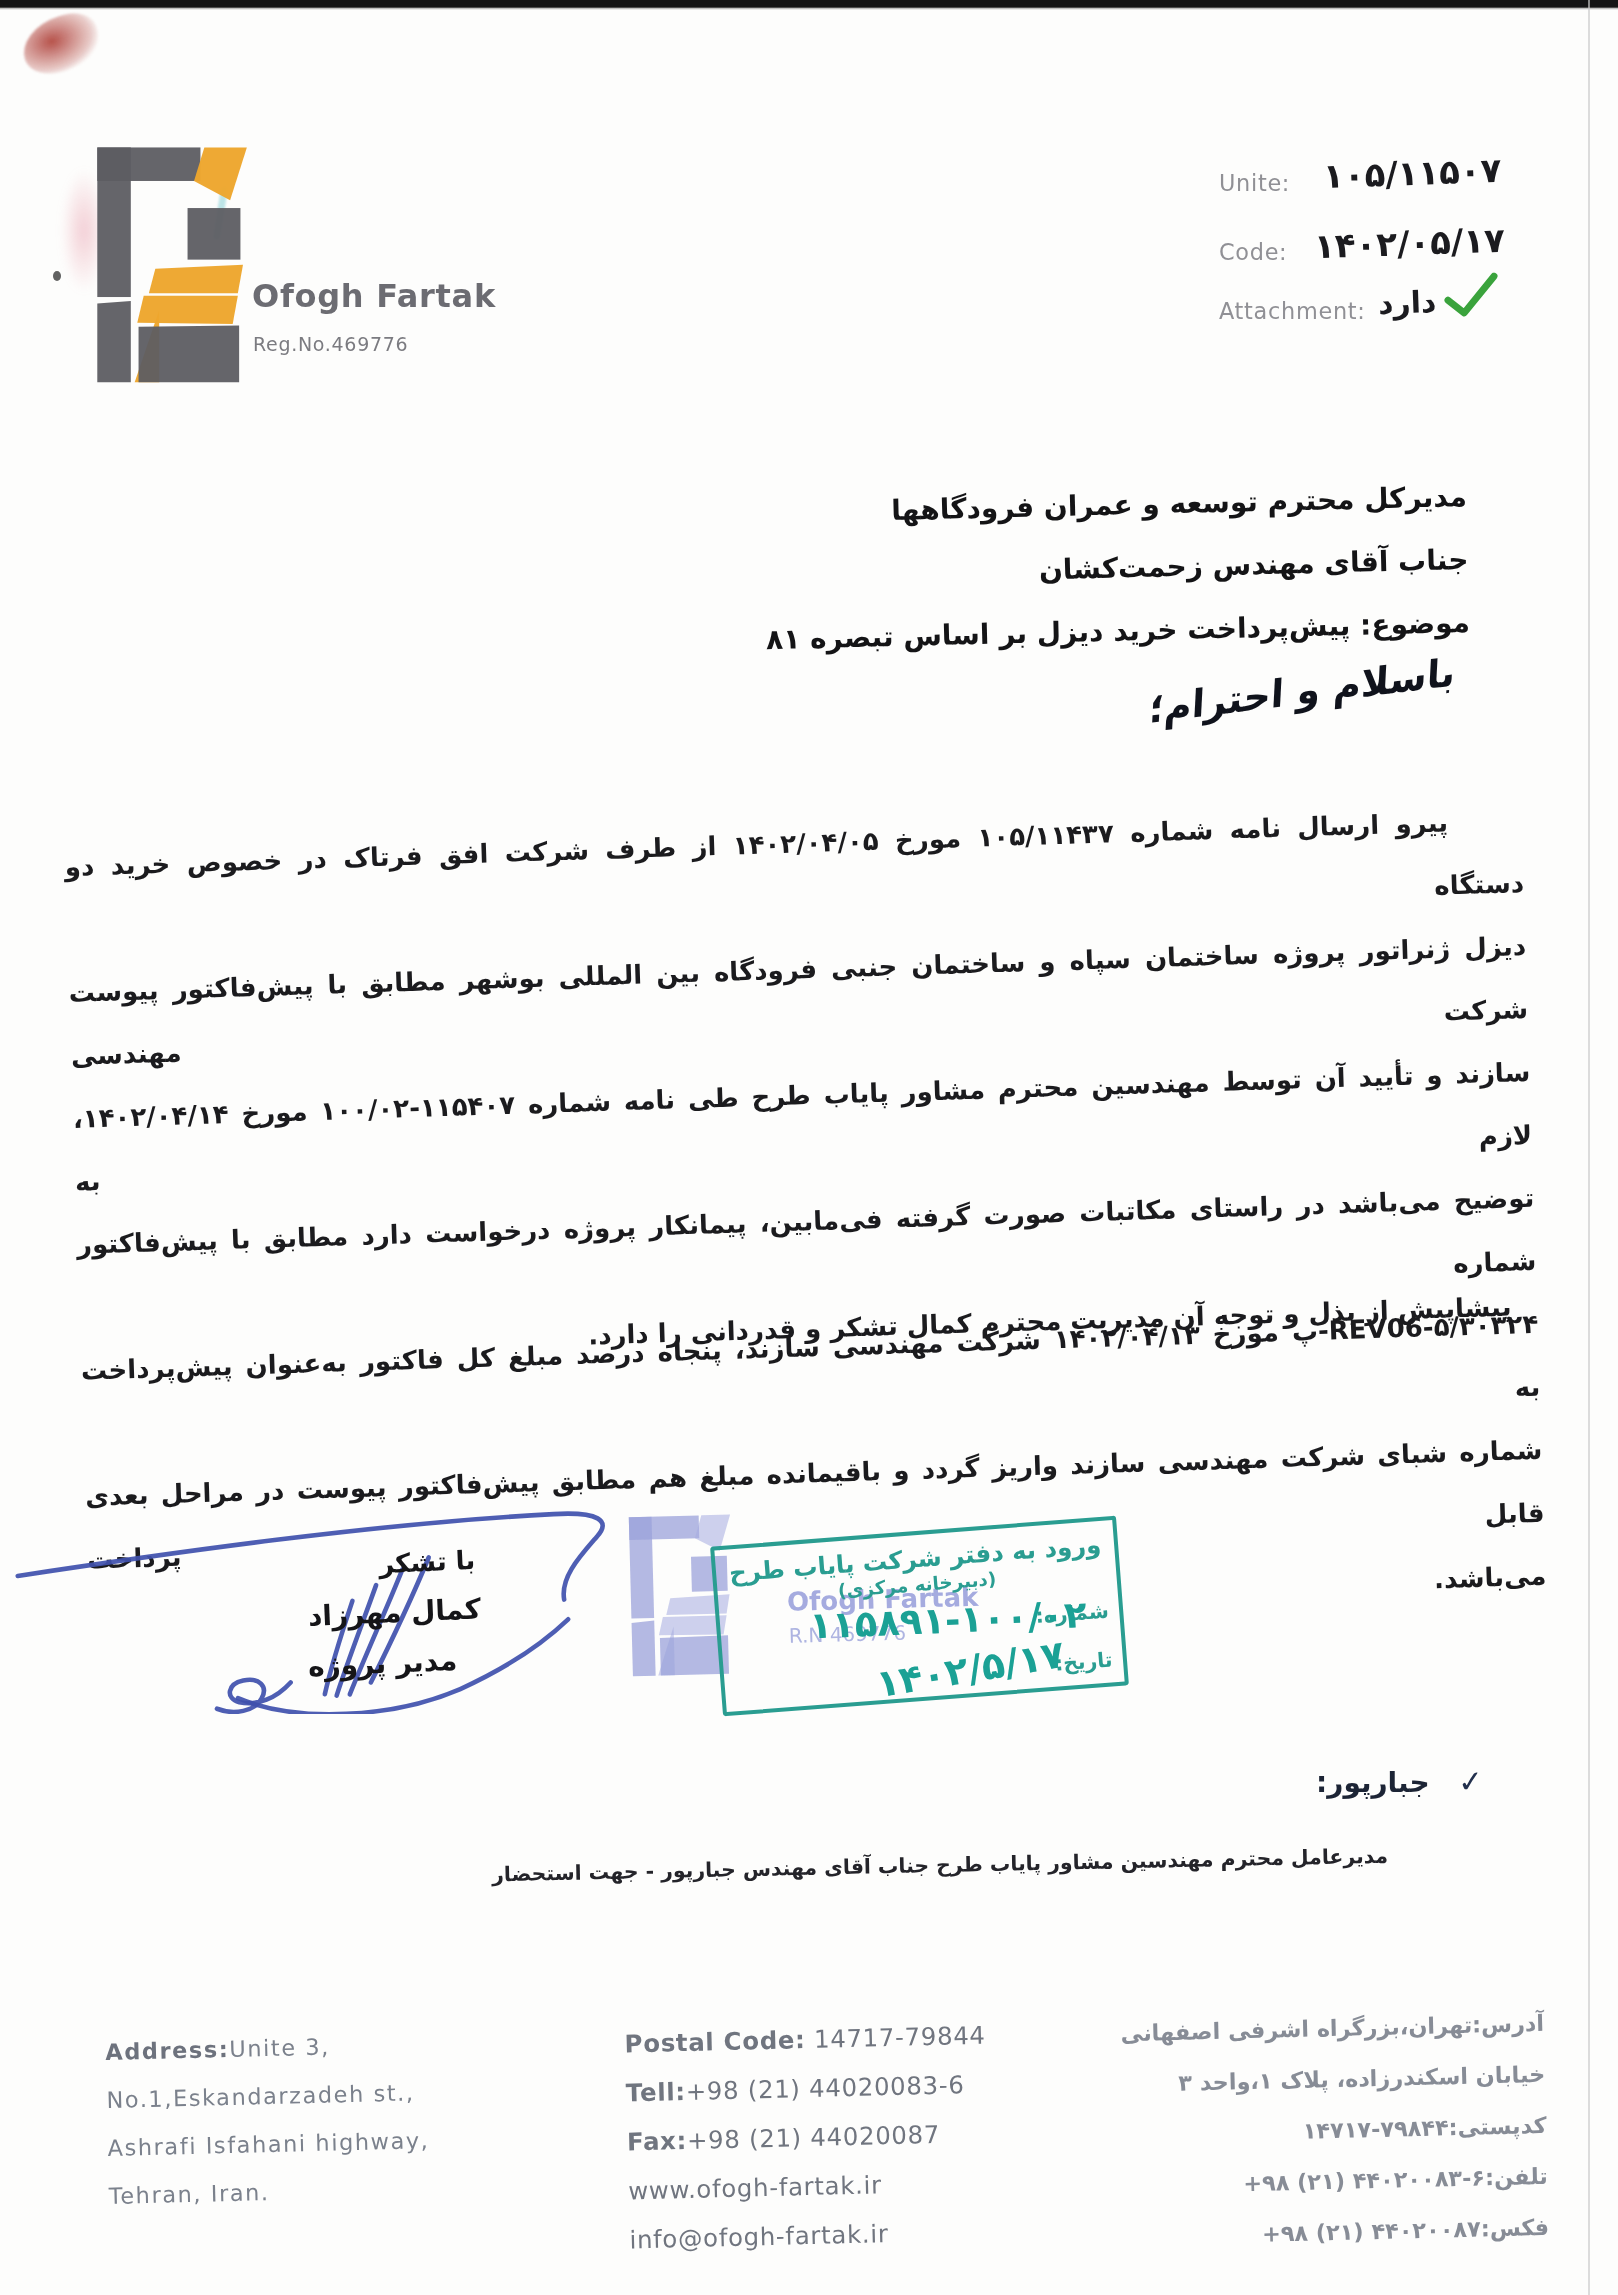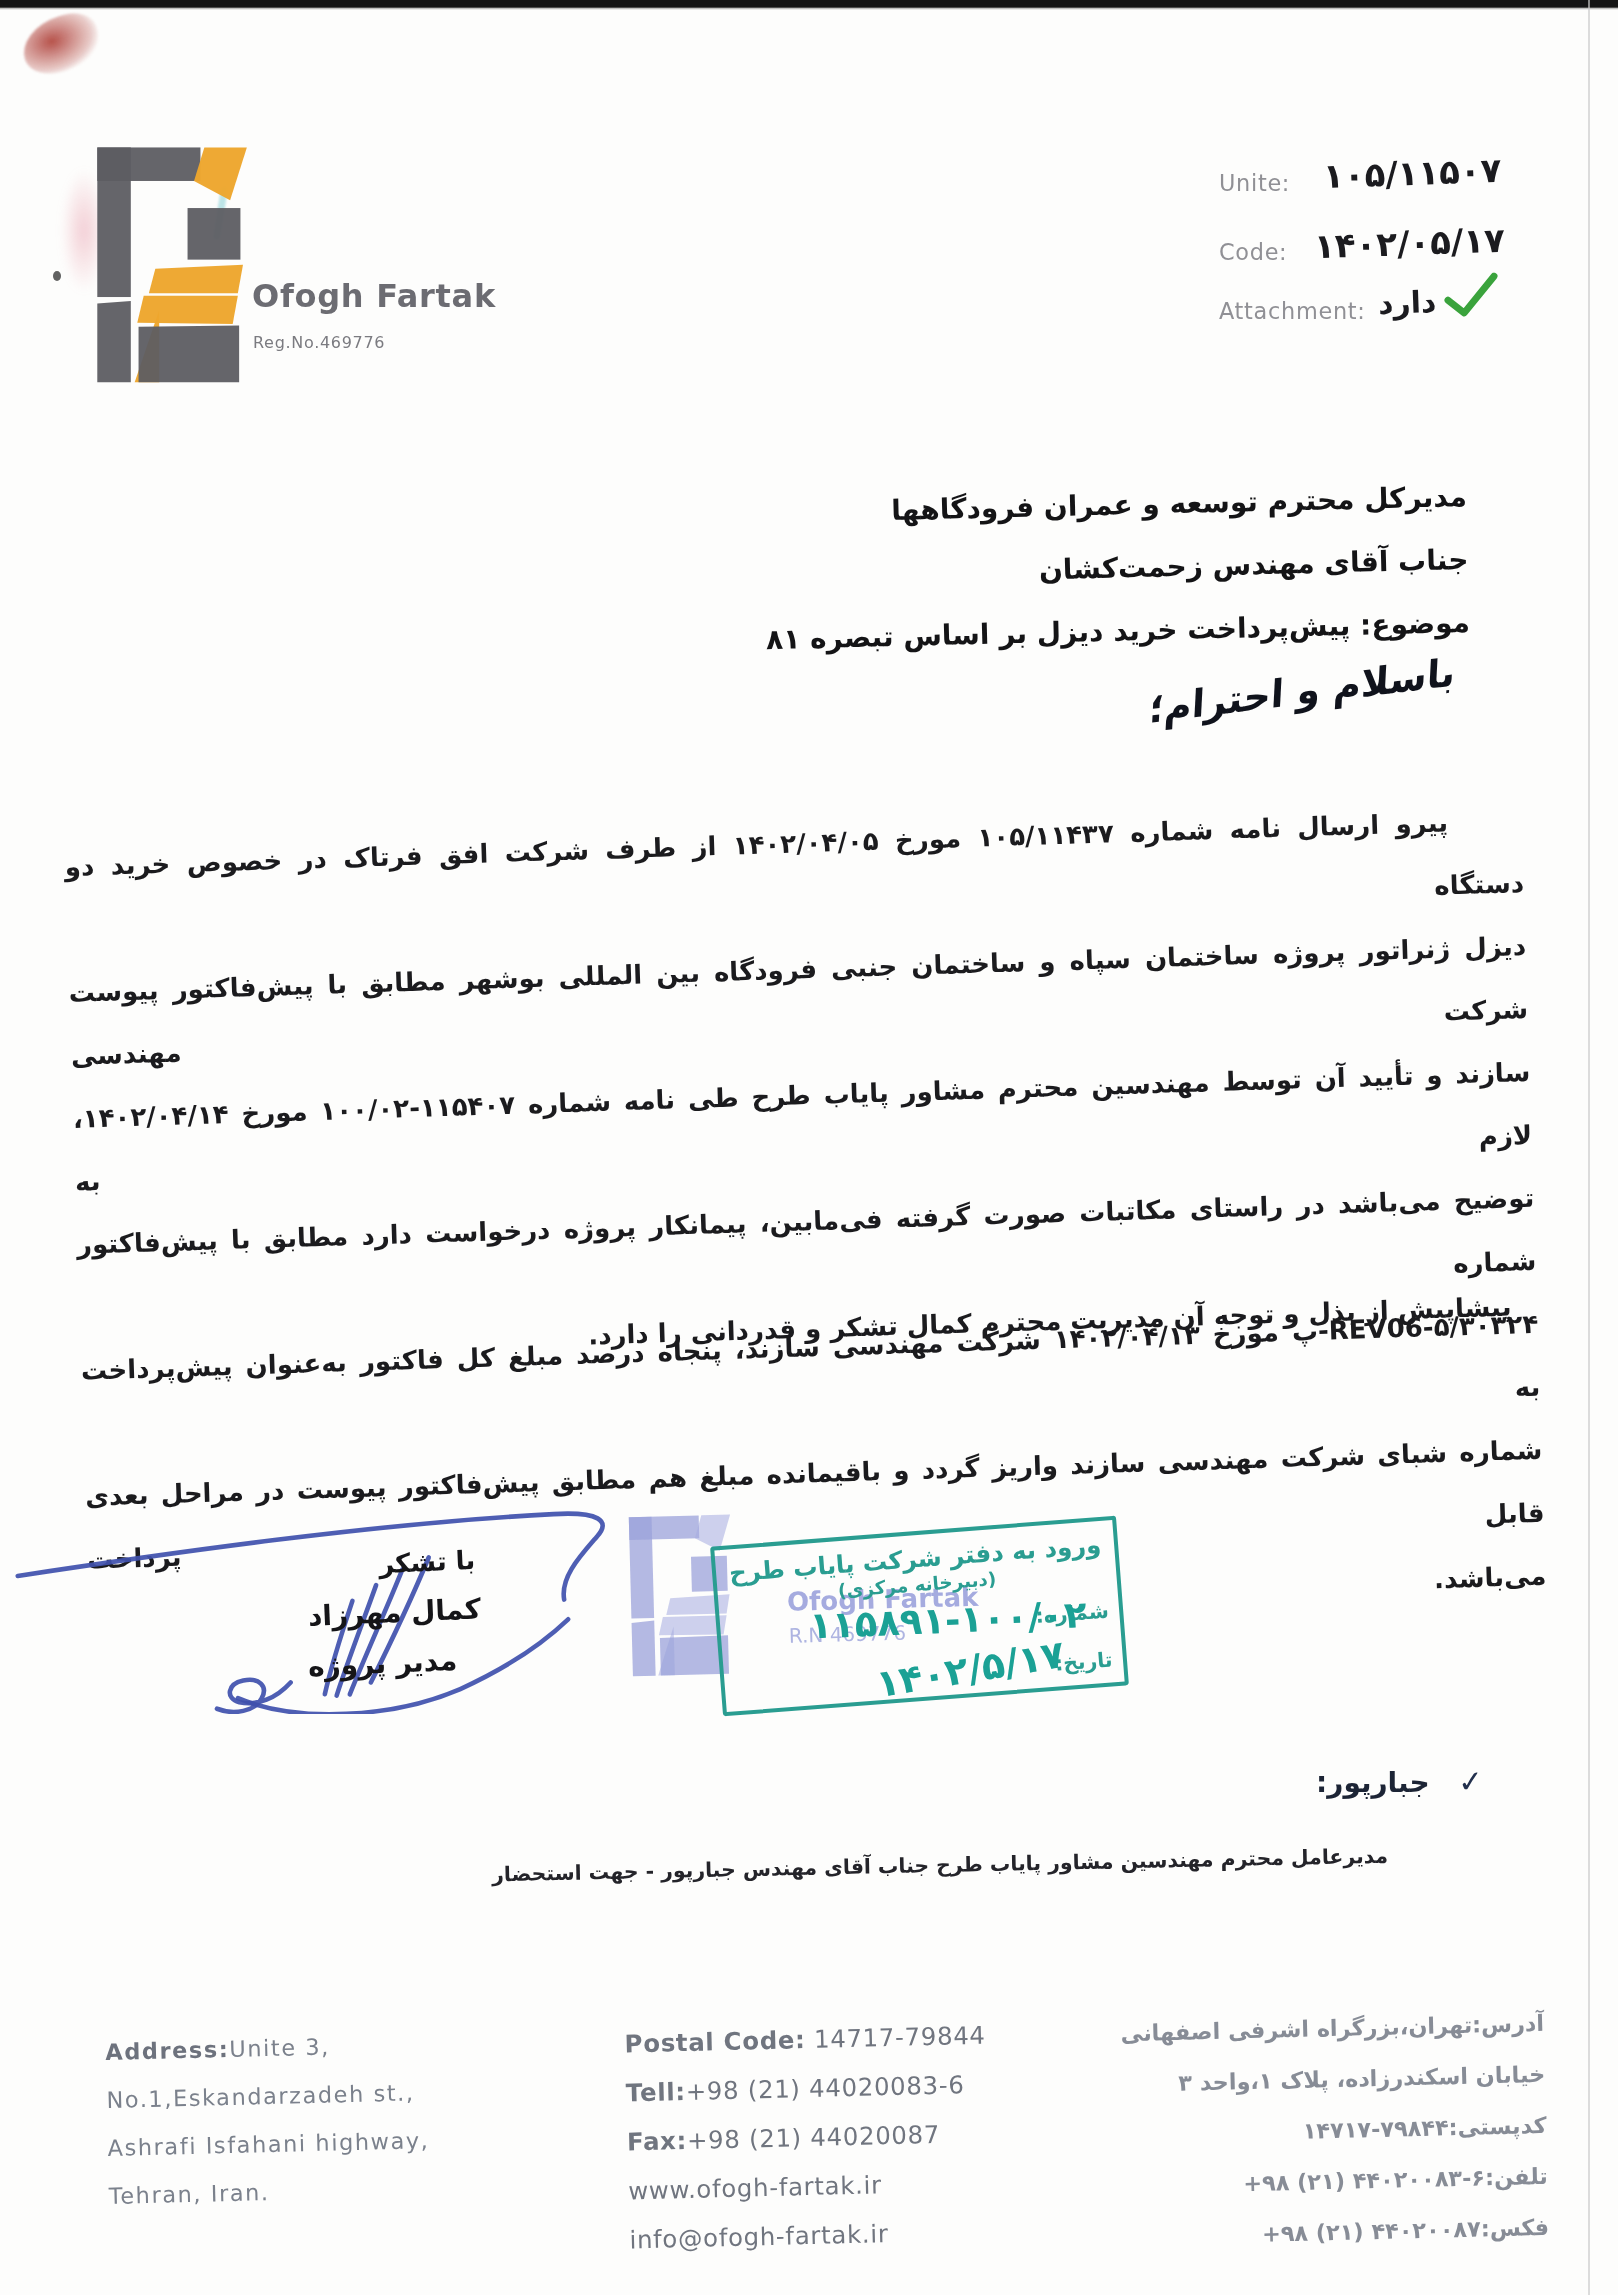--- a/index.html
+++ b/index.html
@@ -18,21 +18,21 @@
     background:radial-gradient(ellipse, rgba(226,120,140,.35), transparent 70%); filter:blur(4px); }
   .streak-cyan { position:absolute; left:217px; top:186px; width:6.6px; height:54px; background:rgba(90,190,200,.4);
     border-radius:4px; transform:rotate(9deg); filter:blur(1.3px); }
   .speck { position:absolute; left:53px; top:271px; width:8px; height:10px; background:#3a3a3a; border-radius:50%; opacity:.8; }
 
   
   .logo { position:absolute; left:92px; top:141px; width:155px; height:245px; }
   .logo-main .dark { fill:#5d5d62; opacity:.95; }
   .logo-main .accent { fill:#eda62d; opacity:.97; }
   .brand { position:absolute; left:252px; top:277px; font-size:32px; font-weight:600; color:#6c6c72; letter-spacing:0.7px; }
-  .regno { position:absolute; left:253px; top:333px; font-size:16px; color:#7b7b80; letter-spacing:0.7px; }
+  .regno { position:absolute; left:253px; top:333px; font-size:19px; color:#7b7b80; letter-spacing:0.7px; }
 
   .meta-label { position:absolute; left:1219px; font-size:22.4px; color:#909095; letter-spacing:0.7px; font-weight:500; }
   .meta-value { position:absolute; font-weight:600; color:#1b1b1f; letter-spacing:3.3px; transform:rotate(-2deg); }
   .mv-number { left:1323px; top:153px; font-size:34px; }
   .mv-date   { left:1314px; top:223px; font-size:34px; }
   .mv-attach { left:1378px; top:285px; font-size:30px; letter-spacing:1.3px; font-weight:700; }
   .check-attach { position:absolute; left:1440px; top:274px; width:63px; height:43px; transform:rotate(-4deg); }
 
   
   .recipient { position:absolute; right:153px; top:465px; direction:rtl; text-align:right;

